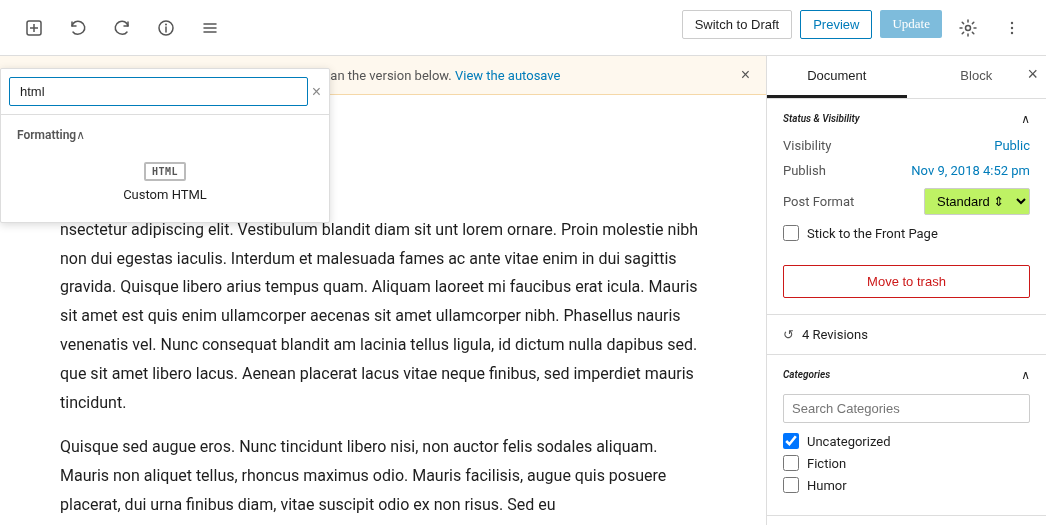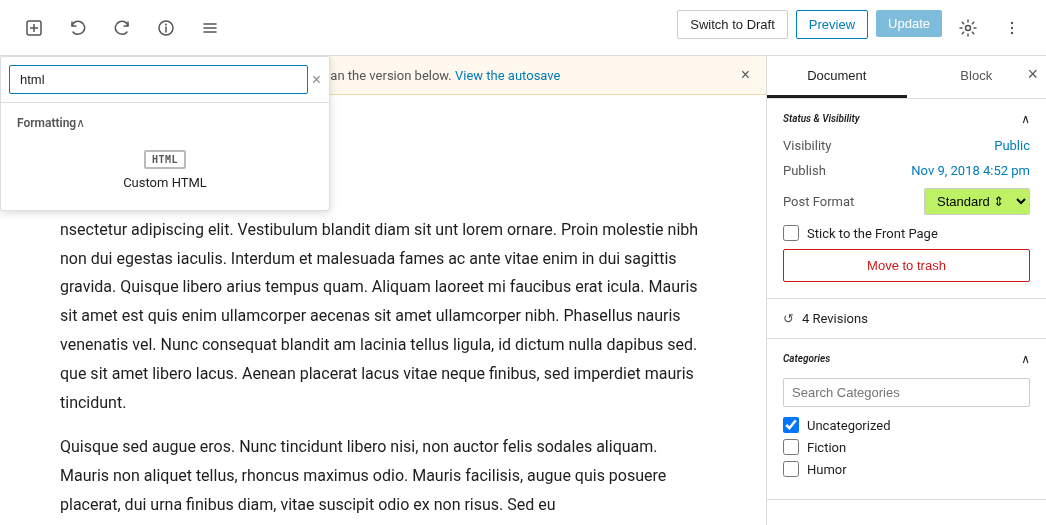--- a/index.html
+++ b/index.html
@@ -21,21 +21,21 @@
     .btn-switch-draft {
       background: none; border: 1px solid #ccc; border-radius: 2px;
       padding: 6px 12px; cursor: pointer; font-size: 13px; color: #1e1e1e;
     }
     .btn-preview {
       background: none; border: 1px solid #007cba; border-radius: 2px;
       padding: 6px 12px; cursor: pointer; font-size: 13px; color: #007cba;
     }
     .btn-update {
       background: #007cba; border: none; border-radius: 2px;
-      padding: 6px 12px; cursor: pointer; font-size: 13px; color: #fff;
+      padding: 6px 12px; cursor: pointer; font-size: 13px; color: #fff; font-family: Liberation Serif, serif;
     }
     .btn-update.disabled { opacity: 0.5; cursor: not-allowed; }
     .gear-btn {
       background: none; border: none; cursor: pointer;
       width: 36px; height: 36px; display: flex; align-items: center; justify-content: center;
       color: #555;
     }
     .more-btn {
       background: none; border: none; cursor: pointer;
       width: 36px; height: 36px; display: flex; align-items: center; justify-content: center;
@@ -57,21 +57,21 @@
     .autosave-banner a { color: #007cba; text-decoration: none; }
     .autosave-close { background: none; border: none; cursor: pointer; color: #555; font-size: 16px; }
 
     
     .editor-content { padding: 40px 60px; font-size: 16px; line-height: 1.8; color: #1e1e1e; }
     .editor-heading { font-size: 36px; font-weight: bold; margin-bottom: 16px; }
     .editor-text { margin-bottom: 16px; }
 
     
     .search-dropdown {
-      position: absolute; top: 0; left: 0;
+      position: absolute; top: 12px; left: 0;
       width: 330px; background: #fff;
       border: 1px solid #ddd; border-radius: 2px;
       box-shadow: 0 2px 8px rgba(0,0,0,0.15);
       z-index: 100;
     }
     .search-input-wrap {
       display: flex; align-items: center;
       border-bottom: 1px solid #ddd; padding: 8px;
       background: #fff; border-radius: 2px 2px 0 0;
     }
@@ -131,21 +131,21 @@
     .meta-row { display: flex; align-items: center; justify-content: space-between; margin-bottom: 10px; }
     .meta-label { color: #555; font-size: 13px; }
     .meta-value { font-size: 13px; }
     .meta-value a { color: #007cba; text-decoration: none; }
 
     .select-field {
       border: 1px solid #ccc; border-radius: 2px; padding: 4px 8px;
       font-size: 13px; background: #bef264; cursor: pointer;
     }
 
-    .checkbox-row { display: flex; align-items: center; gap: 8px; margin-bottom: 8px; font-size: 13px; }
+    .checkbox-row { display: flex; align-items: center; gap: 8px; margin-bottom: 24px; font-size: 13px; }
     .checkbox-row input[type="checkbox"] { width: 16px; height: 16px; }
 
     .btn-trash {
       display: block; width: 100%; padding: 8px; margin-top: 8px;
       border: 1px solid #cc1818; border-radius: 2px; color: #cc1818;
       background: none; cursor: pointer; font-size: 13px; text-align: center;
     }
 
     .revisions-row {
       display: flex; align-items: center; gap: 8px;

